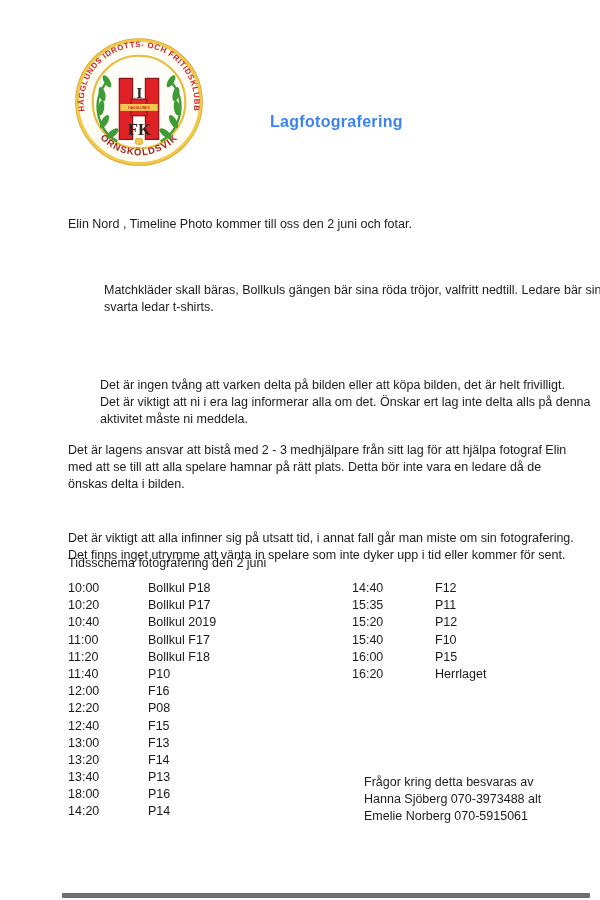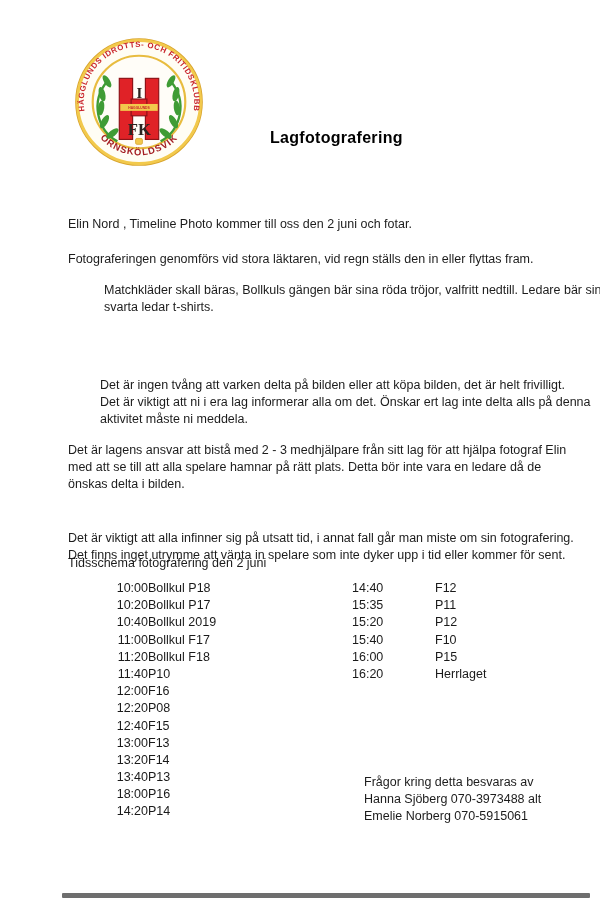--- a/index.html
+++ b/index.html
@@ -3,34 +3,34 @@
 <meta charset="utf-8">
 <style>
   html,body { margin:0; padding:0; background:#ffffff; }
   .page {
     position:relative; width:600px; height:900px; background:#ffffff;
     font-family:"Liberation Sans", sans-serif; color:#1e1e1e; overflow:hidden;
   }
   .logo-wrap { position:absolute; left:74px; top:36px; width:130px; height:132px; }
   .doc-title {
     position:absolute; left:270px; top:113px;
-    font-size:16px; font-weight:bold; letter-spacing:0.3px; color:#000000;margin-top:16px;
+    font-size:16px; font-weight:bold; letter-spacing:0.3px; color:#3b82f6;
   }
   .para {
     position:absolute; left:68px; width:514px;
     font-size:12.5px; line-height:17px; white-space:pre-line; color:#1c1c1c;
   }
   .p0 { top:181px; } .p1 { top:216px; } .p2 { top:251px; } .p3 { top:282px;margin-left:36px; }
   .p4 { top:326px; } .p5 { top:377px;margin-left:32px; } .p6 { top:442px; } .p7 { top:507px;margin-top:23px; }
   .sched-heading { position:absolute; left:68px; top:556px; font-size:12.5px; color:#1c1c1c; }
   .sched-col { position:absolute; top:581px; font-size:12.5px; color:#1a1a1a; }
   .sched-col.left  { left:68px; }
   .sched-col.right { left:352px; }
   .sched-row { height:17.2px; display:flex; align-items:flex-start; }
-  .sched-col.left  .time { width:80px;text-align:right; }
+  .sched-col.left  .time { width:80px; }
   .sched-col.right .time { width:83px; }
   .footer-block {
     position:absolute; left:364px; top:774px;
     font-size:12.5px; line-height:17px; color:#1c1c1c; white-space:pre-line;
   }
   .bottom-rule {
     position:absolute; left:62px; top:893px; width:528px; height:5px;
     background:#6e6e6e; border-radius:1px;
   }
 </style>
@@ -82,21 +82,20 @@
         <text x="66" y="73.2" text-anchor="middle" font-family="Liberation Sans, sans-serif" font-size="3.4" font-weight="bold" fill="#c8242b">HÄGGLUNDS</text>
         <text x="66.5" y="62" text-anchor="middle" font-family="Liberation Serif, serif" font-size="15" font-weight="bold" fill="#2b2420">I</text>
         <text x="66.5" y="99" text-anchor="middle" font-family="Liberation Serif, serif" font-size="17" font-weight="bold" fill="#2b2420">FK</text>
       </g>
     </svg>
   </div>
 
   <div class="doc-title">Lagfotografering</div>
 
   <div class="para p1">Elin Nord , Timeline Photo kommer till oss den 2 juni och fotar.</div>
-  <div class="para p2">Fotograferingen genomförs vid stora läktaren, vid regn ställs den in eller flyttas fram.</div>
   <div class="para p3">Matchkläder skall bäras, Bollkuls gängen bär sina röda tröjor, valfritt nedtill. Ledare bär sina
 svarta ledar t-shirts.</div>
   <div class="para p5">Det är ingen tvång att varken delta på bilden eller att köpa bilden, det är helt frivilligt.
 Det är viktigt att ni i era lag informerar alla om det. Önskar ert lag inte delta alls på denna
 aktivitet måste ni meddela.</div>
   <div class="para p6">Det är lagens ansvar att bistå med 2 - 3 medhjälpare från sitt lag för att hjälpa fotograf Elin
 med att se till att alla spelare hamnar på rätt plats. Detta bör inte vara en ledare då de
 önskas delta i bilden.</div>
   <div class="para p7">Det är viktigt att alla infinner sig på utsatt tid, i annat fall går man miste om sin fotografering.
 Det finns inget utrymme att vänta in spelare som inte dyker upp i tid eller kommer för sent.</div>

